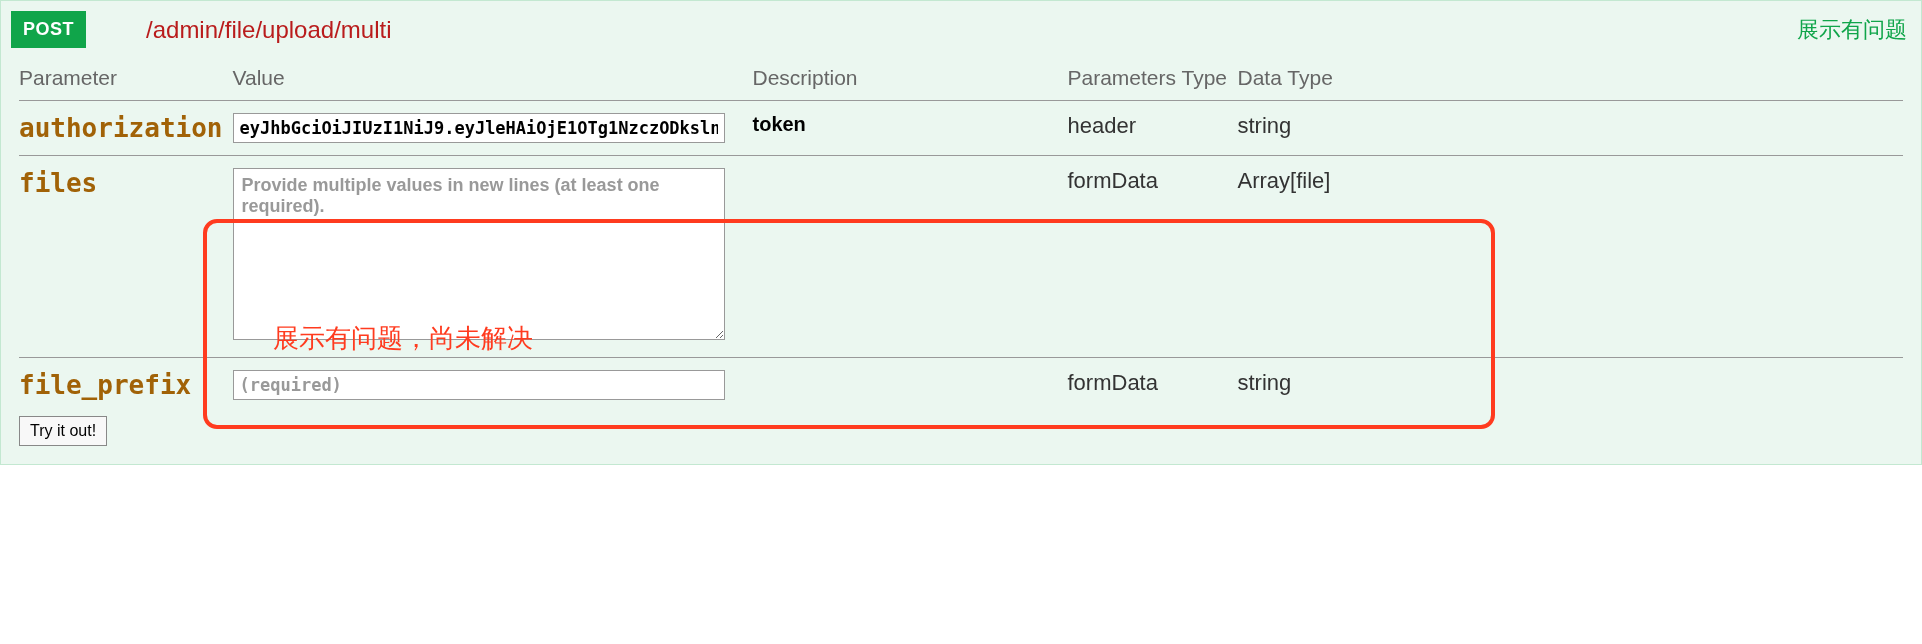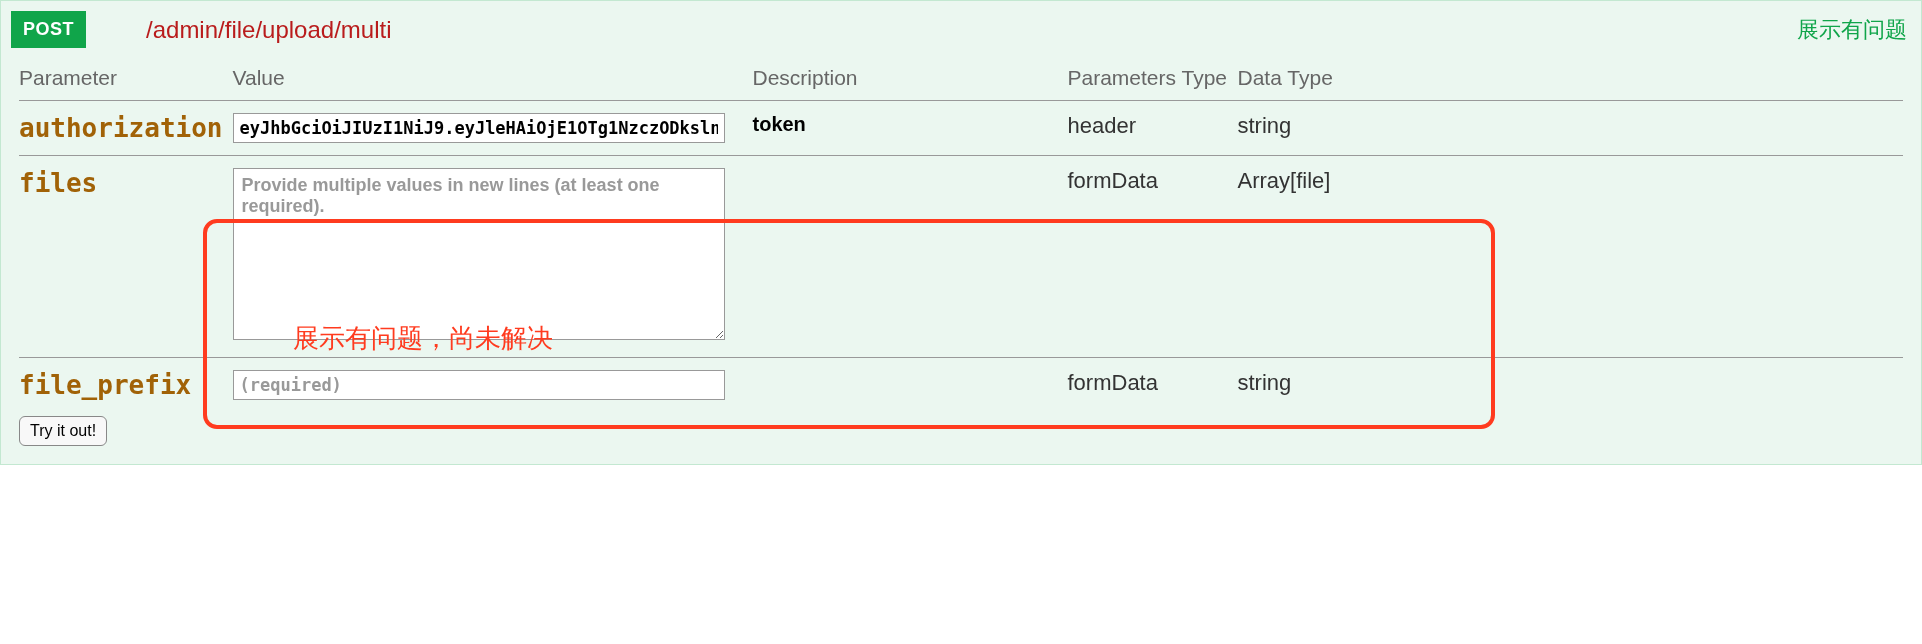--- a/index.html
+++ b/index.html
@@ -139,21 +139,21 @@
     }
     .row-files {
       position: relative;
       margin-left: 48px;
     }
     .try-btn {
       font-size: 16px;
       padding: 5px 10px;
       background: #f8f8f8;
       border: 1px solid #888;
-      border-radius: 6px;
+      border-radius: 0;
       cursor: pointer;
       margin-top: 4px;
     }
     .container-rel {
       position: relative;
     }
   </style>
 </head>
 <body>
 
@@ -200,14 +200,14 @@
           <td><span class="ptype-text">formData</span></td>
           <td><span class="dtype-text">string</span></td>
         </tr>
       </tbody>
     </table>
 
     <button class="try-btn">Try it out!</button>
   </div>
 
   <div class="highlight-box" style="left:202px; top:218px; width:1292px; height:210px;"></div>
-  <div class="annotation-text" style="left:292px; top:320px;">展示有问题，尚未解决</div>
+  <div class="annotation-text" style="left:272px; top:320px;">展示有问题，尚未解决</div>
 </div>
 
 </body></html>

